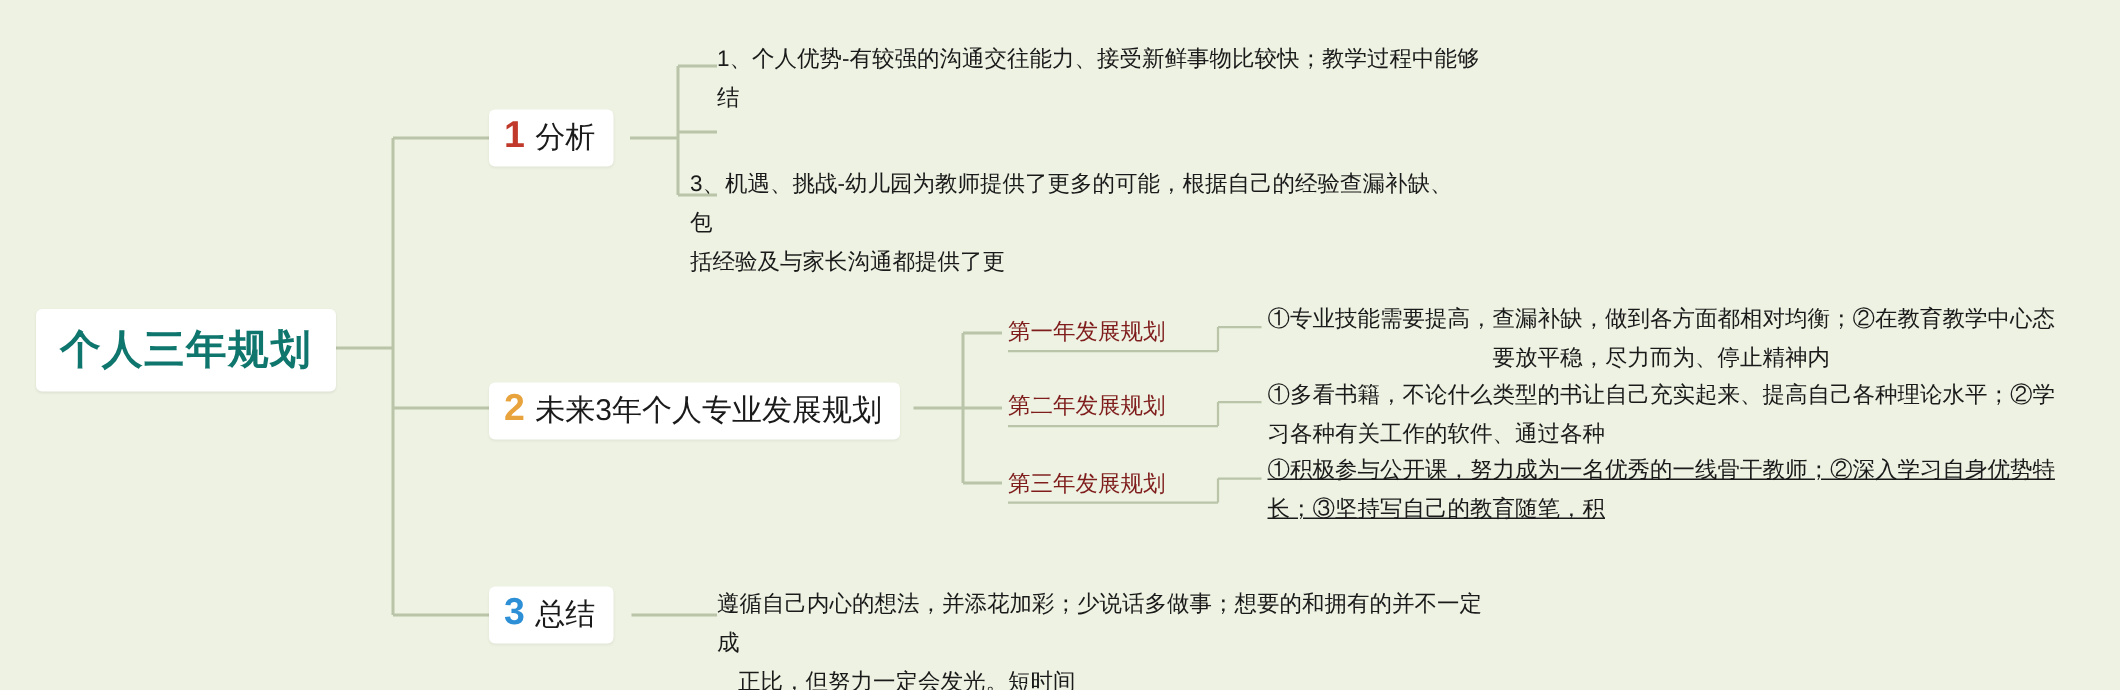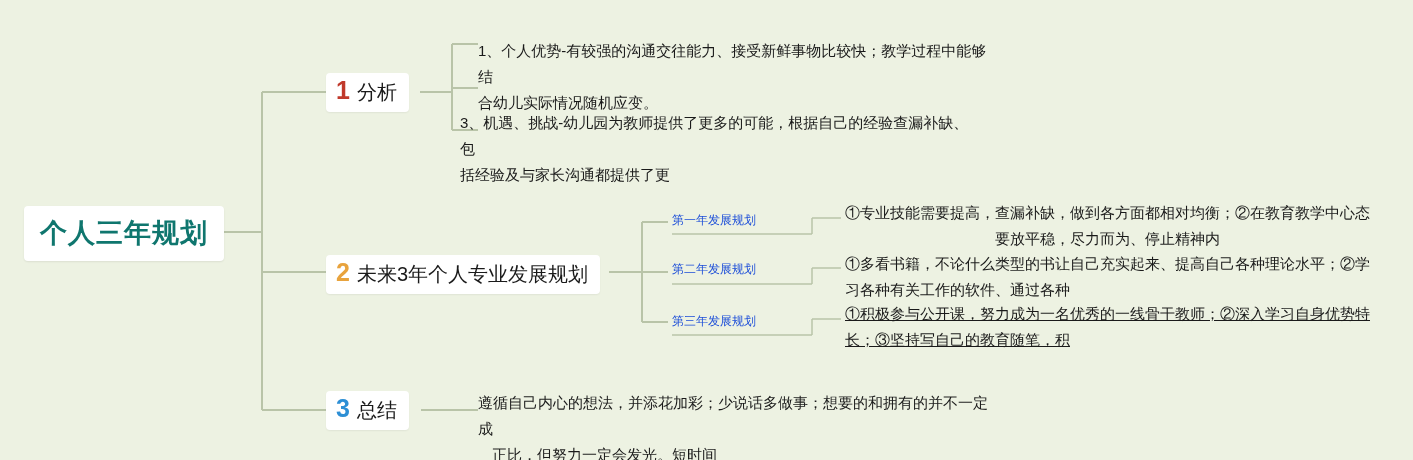--- a/index.html
+++ b/index.html
@@ -66,36 +66,36 @@
   .branch-label {
     font-size: 20px;
   }
   #branch-1 { left: 326px; top: 73px; }
   #branch-2 { left: 326px; top: 255px; }
   #branch-3 { left: 326px; top: 391px; }
 
   
   .sub-node {
     position: absolute;
-    font-size: 12px;
-    color: #1d4ed8;
+    font-size: 15px;
+    color: #7f1d1d;
     white-space: nowrap;
   }
   #sub-1 { left: 672px; top: 212px; }
   #sub-2 { left: 672px; top: 261px; }
   #sub-3 { left: 672px; top: 313px; }
 
   
   .leaf {
     position: absolute;
     font-size: 15px;
     line-height: 26px;
     color: #1a1a1a;
   }
-  #leaf-1-1 { left: 478px; top: 38px; width: 512px; }
+  #leaf-1-1 { left: 478px; top: 27px; width: 512px; }
   #leaf-1-2 { left: 478px; top: 78px; width: 512px; }
   #leaf-1-3 { left: 460px; top: 110px; width: 512px; }
   #leaf-2-1 { left: 845px; top: 200px; width: 525px; text-align: center; }
   #leaf-2-2 { left: 845px; top: 251px; width: 525px; }
   #leaf-2-3 { left: 845px; top: 301px; width: 525px; text-decoration: underline; }
   #leaf-3-1 { left: 478px; top: 390px; width: 520px; }
   .leaf .l2 { display: block; }
   .leaf .indent { padding-left: 14px; }
 </style>
 </head>
@@ -149,21 +149,20 @@
     <span>个人三年规划</span>
   </div>
 
   <div class="branch-node" id="branch-1">
     <span class="branch-num" style="color:#c0392b">1</span>
     <span class="branch-label">分析</span>
   </div>
 
   <div class="leaf" id="leaf-1-1">
     <span class="l2">1、个人优势-有较强的沟通交往能力、接受新鲜事物比较快；教学过程中能够结</span>
-    <span class="l2">合幼儿实际情况随机应变。</span>
   </div>
   <div class="leaf" id="leaf-1-3">
     <span class="l2">3、机遇、挑战-幼儿园为教师提供了更多的可能，根据自己的经验查漏补缺、包</span>
     <span class="l2">括经验及与家长沟通都提供了更</span>
   </div>
 
   <div class="branch-node" id="branch-2">
     <span class="branch-num" style="color:#e8a33d">2</span>
     <span class="branch-label">未来3年个人专业发展规划</span>
   </div>

